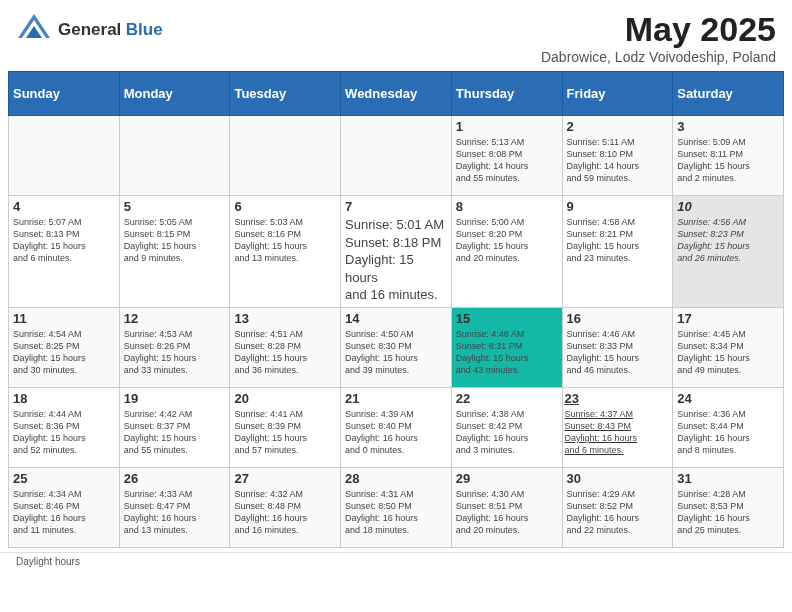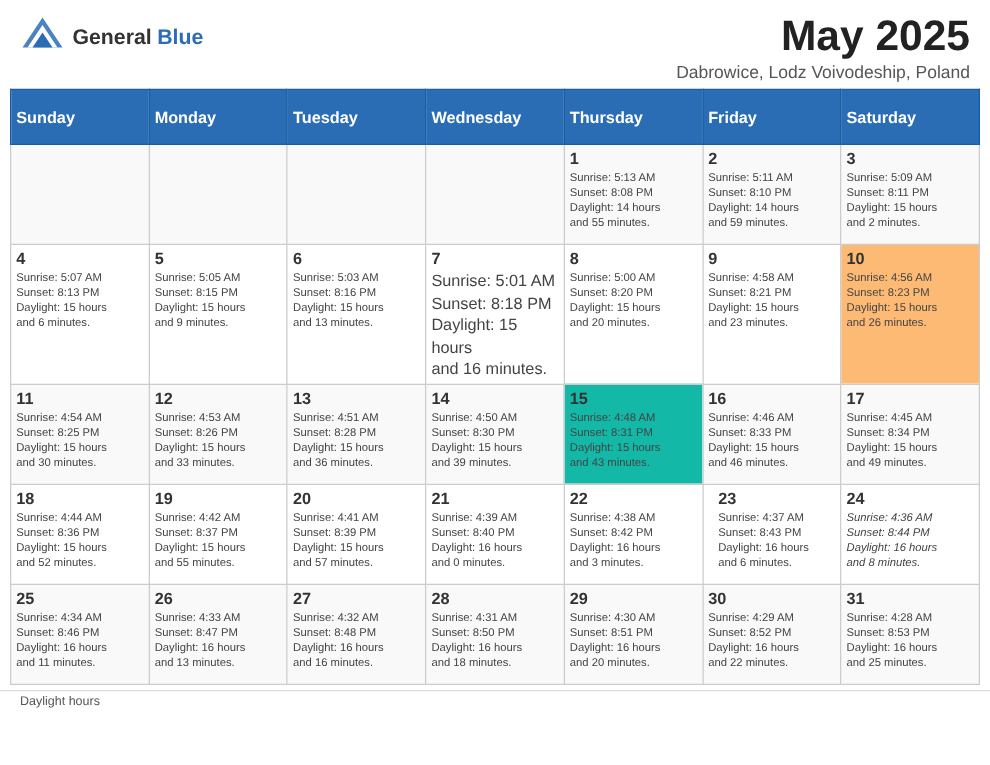--- a/index.html
+++ b/index.html
@@ -133,21 +133,21 @@
 Daylight: 15 hours
 and 20 minutes.</div>
           </td>
           <td style="border: 1px solid rgb(204, 204, 204); vertical-align: top; padding: 3px 4px; width: 14.28%; height: 80px; font-size: 9px; color: rgb(51, 51, 51); background: rgb(255, 255, 255);">
             <span style="font-size: 13px; font-weight: bold; color: rgb(51, 51, 51); display: block; margin-bottom: 2px;">9</span>
             <div style="font-size: 9px; color: rgb(68, 68, 68); line-height: 1.35; white-space: pre-line;">Sunrise: 4:58 AM
 Sunset: 8:21 PM
 Daylight: 15 hours
 and 23 minutes.</div>
           </td>
-          <td style="border: 1px solid rgb(204, 204, 204); vertical-align: top; padding: 3px 4px; width: 14.28%; height: 80px; font-size: 9px; color: rgb(51, 51, 51); background: #fdba74;">
+          <td style="border: 1px solid rgb(204, 204, 204); vertical-align: top; padding: 3px 4px; width: 14.28%; height: 80px; font-size: 9px; color: rgb(51, 51, 51); background: #e5e5e5; font-style: italic;">
             <span style="font-size: 13px; font-weight: bold; color: rgb(51, 51, 51); display: block; margin-bottom: 2px;">10</span>
             <div style="font-size: 9px; color: rgb(68, 68, 68); line-height: 1.35; white-space: pre-line;">Sunrise: 4:56 AM
 Sunset: 8:23 PM
 Daylight: 15 hours
 and 26 minutes.</div>
           </td>
         </tr>
         <tr>
           <td style="border: 1px solid rgb(204, 204, 204); vertical-align: top; padding: 3px 4px; width: 14.28%; height: 80px; font-size: 9px; color: rgb(51, 51, 51); background: rgb(249, 249, 249);">
             <span style="font-size: 13px; font-weight: bold; color: rgb(51, 51, 51); display: block; margin-bottom: 2px;">11</span>
@@ -228,30 +228,30 @@
 Daylight: 16 hours
 and 0 minutes.</div>
           </td>
           <td style="border: 1px solid rgb(204, 204, 204); vertical-align: top; padding: 3px 4px; width: 14.28%; height: 80px; font-size: 9px; color: rgb(51, 51, 51); background: rgb(255, 255, 255);">
             <span style="font-size: 13px; font-weight: bold; color: rgb(51, 51, 51); display: block; margin-bottom: 2px;">22</span>
             <div style="font-size: 9px; color: rgb(68, 68, 68); line-height: 1.35; white-space: pre-line;">Sunrise: 4:38 AM
 Sunset: 8:42 PM
 Daylight: 16 hours
 and 3 minutes.</div>
           </td>
-          <td style="border: 1px solid rgb(204, 204, 204); vertical-align: top; padding: 3px 12px; width: 14.28%; height: 80px; font-size: 9px; color: rgb(51, 51, 51); background: rgb(255, 255, 255);">
+          <td style="border: 1px solid rgb(204, 204, 204); vertical-align: top; padding: 3px 2px; width: 14.28%; height: 80px; font-size: 9px; color: rgb(51, 51, 51); background: rgb(255, 255, 255); text-decoration: underline;">
             <span style="font-size: 13px; font-weight: bold; color: rgb(51, 51, 51); display: block; margin-bottom: 2px;">23</span>
             <div style="font-size: 9px; color: rgb(68, 68, 68); line-height: 1.35; white-space: pre-line;">Sunrise: 4:37 AM
 Sunset: 8:43 PM
 Daylight: 16 hours
 and 6 minutes.</div>
           </td>
           <td style="border: 1px solid rgb(204, 204, 204); vertical-align: top; padding: 3px 4px; width: 14.28%; height: 80px; font-size: 9px; color: rgb(51, 51, 51); background: rgb(255, 255, 255);">
             <span style="font-size: 13px; font-weight: bold; color: rgb(51, 51, 51); display: block; margin-bottom: 2px;">24</span>
-            <div style="font-size: 9px; color: rgb(68, 68, 68); line-height: 1.35; white-space: pre-line; font-style: italic;">Sunrise: 4:36 AM
+            <div style="font-size: 9px; color: rgb(68, 68, 68); line-height: 1.35; white-space: pre-line;">Sunrise: 4:36 AM
 Sunset: 8:44 PM
 Daylight: 16 hours
 and 8 minutes.</div>
           </td>
         </tr>
         <tr>
           <td style="border: 1px solid rgb(204, 204, 204); vertical-align: top; padding: 3px 4px; width: 14.28%; height: 80px; font-size: 9px; color: rgb(51, 51, 51); background: rgb(249, 249, 249);">
             <span style="font-size: 13px; font-weight: bold; color: rgb(51, 51, 51); display: block; margin-bottom: 2px;">25</span>
             <div style="font-size: 9px; color: rgb(68, 68, 68); line-height: 1.35; white-space: pre-line;">Sunrise: 4:34 AM
 Sunset: 8:46 PM

